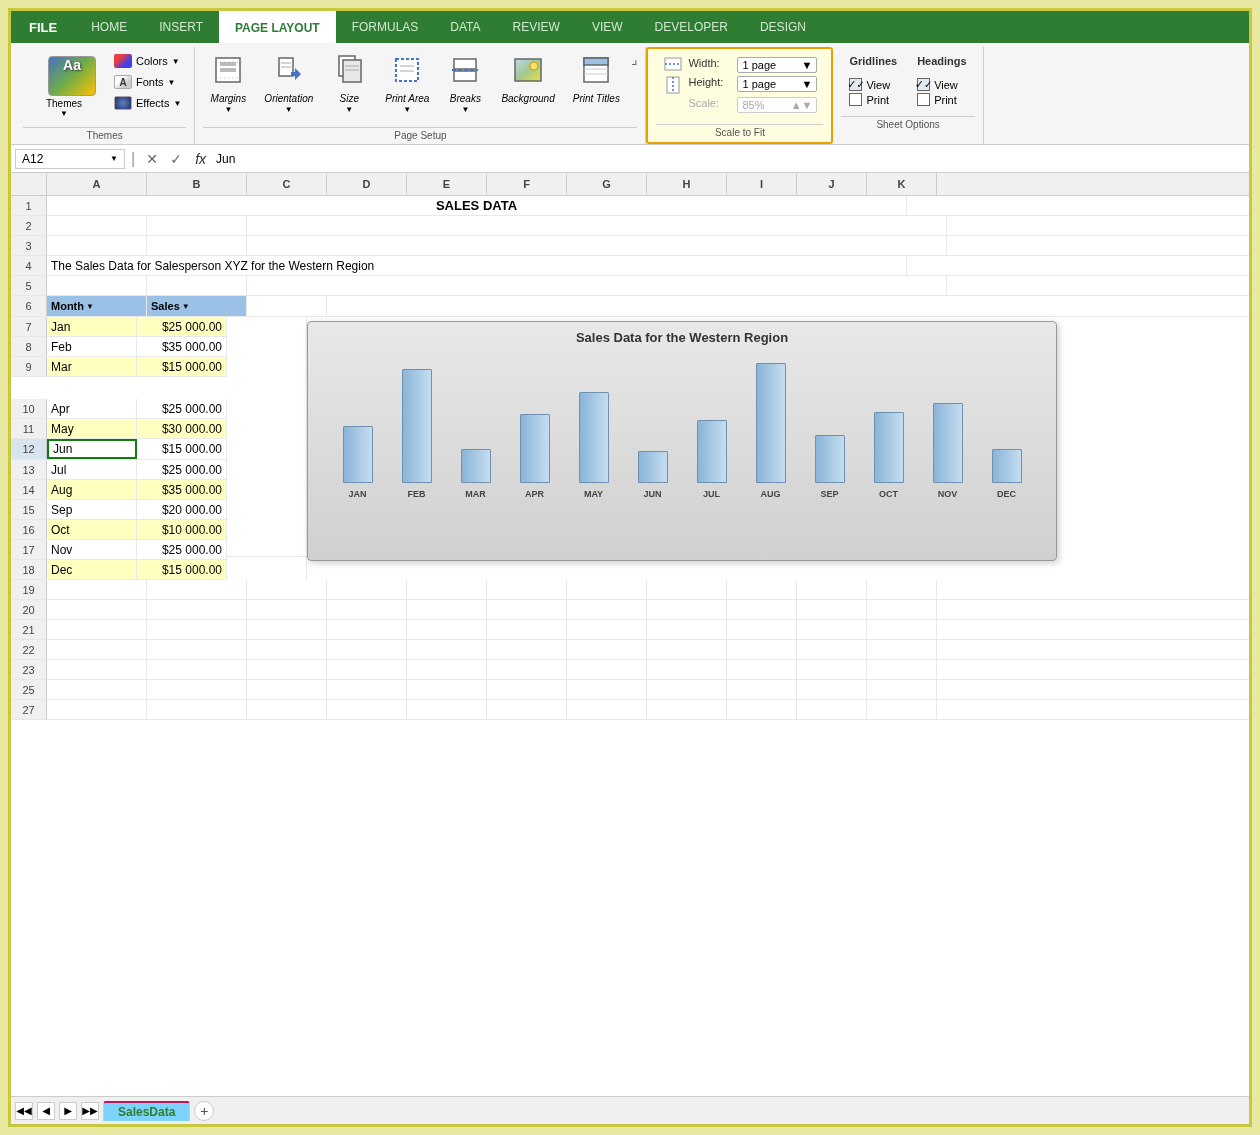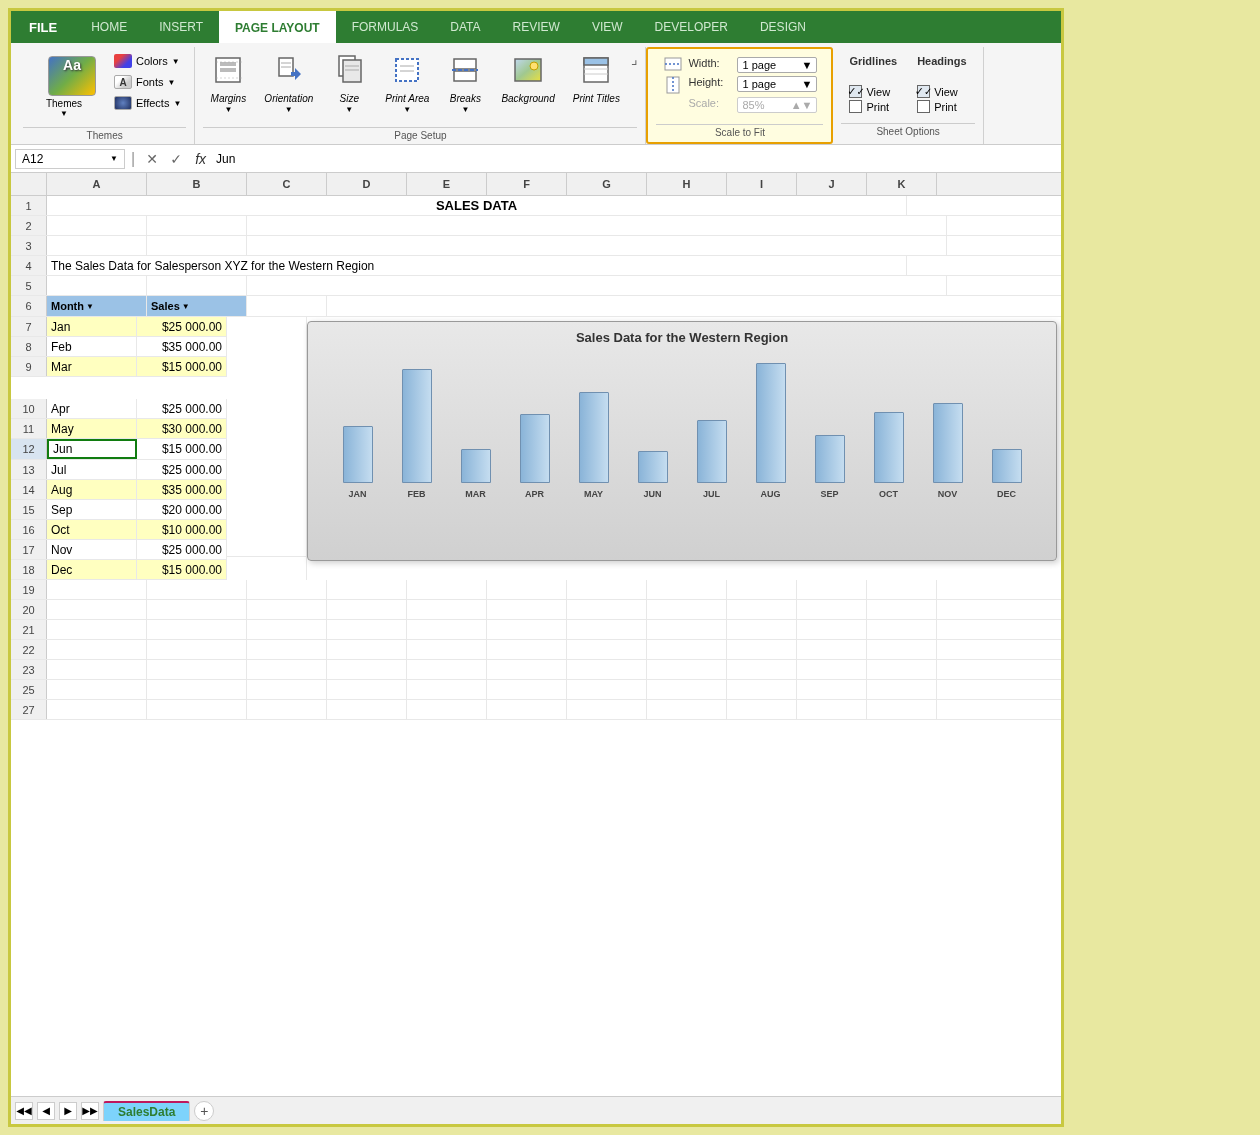--- a/index.html
+++ b/index.html
@@ -1,17 +1,17 @@
 <!DOCTYPE html>
 <html><head>
   <meta charset="utf-8">
   <style>
     * { box-sizing: border-box; margin: 0; padding: 0; font-family: 'Segoe UI', Arial, sans-serif; }
     body { background: #e8e8a0; padding: 8px; }
-    .app-window { border: 3px solid #c8c840; background: #fff; width: 1056px; height: 1119px; overflow: hidden; display: flex; flex-direction: column; }
+    .app-window { border: 3px solid #c8c840; background: #fff; width: 1244px; height: 1119px; overflow: hidden; display: flex; flex-direction: column; }
     
     
     .ribbon-tabs { display: flex; background: #2e7d32; height: 32px; align-items: stretch; }
     .tab-file { background: #2e7d32; color: white; padding: 0 18px; display: flex; align-items: center; font-size: 13px; font-weight: 600; cursor: pointer; }
     .tab-item { padding: 0 16px; display: flex; align-items: center; font-size: 12px; color: #d0e8d0; cursor: pointer; background: transparent; border: none; }
     .tab-item.active { background: #fff; color: #2e7d32; font-weight: 600; border-top: 2px solid #fff; }
     
     
     .ribbon { background: #f5f5f5; border-bottom: 1px solid #ccc; display: flex; padding: 4px 4px 0; min-height: 90px; }
     .ribbon-group { display: flex; flex-direction: column; border-right: 1px solid #d0d0d0; padding: 4px 8px 0; min-width: fit-content; }
@@ -32,21 +32,21 @@
     .scale-label { font-size: 11px; color: #333; min-width: 45px; }
     .scale-input { border: 1px solid #aaa; border-radius: 2px; padding: 1px 4px; font-size: 11px; width: 80px; display: flex; align-items: center; justify-content: space-between; background: white; cursor: pointer; }
     .scale-input span { font-size: 11px; }
     .scale-arrow { font-size: 8px; }
     .scale-disabled { color: #aaa; }
     
     
     .sheet-options { padding: 4px 8px; }
     .sheet-opt-row { display: flex; align-items: center; gap: 4px; font-size: 11px; margin-bottom: 2px; }
     .sheet-opt-col { display: flex; flex-direction: column; }
-    .sheet-col-header { font-size: 11px; color: #333; font-weight: 600; text-align: center; margin-bottom: 18px; }
+    .sheet-col-header { font-size: 11px; color: #333; font-weight: 600; text-align: center; margin-bottom: 11px; }
     .sheet-checkbox { width: 13px; height: 13px; border: 1px solid #666; background: white; display: inline-flex; align-items: center; justify-content: center; cursor: pointer; }
     .sheet-checkbox.checked::after { content: '✓'; font-size: 10px; }
     .sheet-checkbox.checked { background: #e0e8f0; }
     
     
     .formula-bar { display: flex; align-items: center; border-bottom: 1px solid #ccc; padding: 2px 4px; background: white; height: 28px; gap: 4px; }
     .name-box { border: 1px solid #ccc; padding: 2px 6px; font-size: 12px; width: 110px; display: flex; align-items: center; justify-content: space-between; cursor: pointer; }
     .name-box-arrow { font-size: 8px; }
     .formula-divider { color: #999; font-size: 16px; margin: 0 2px; }
     .formula-icons { display: flex; gap: 2px; align-items: center; }

